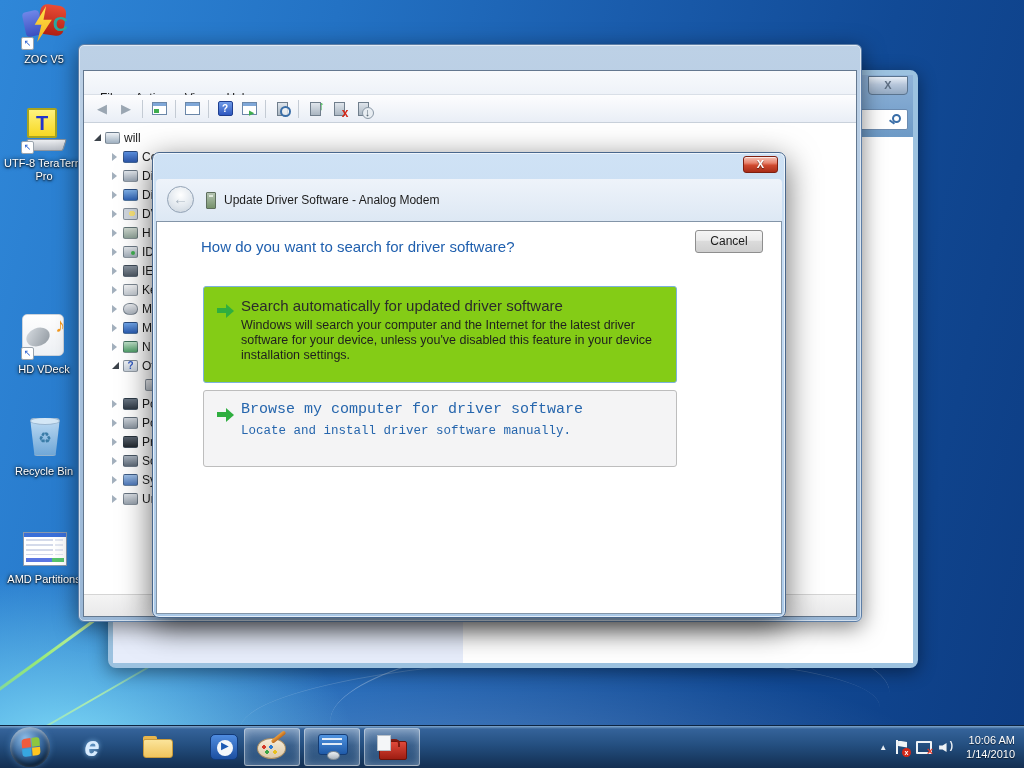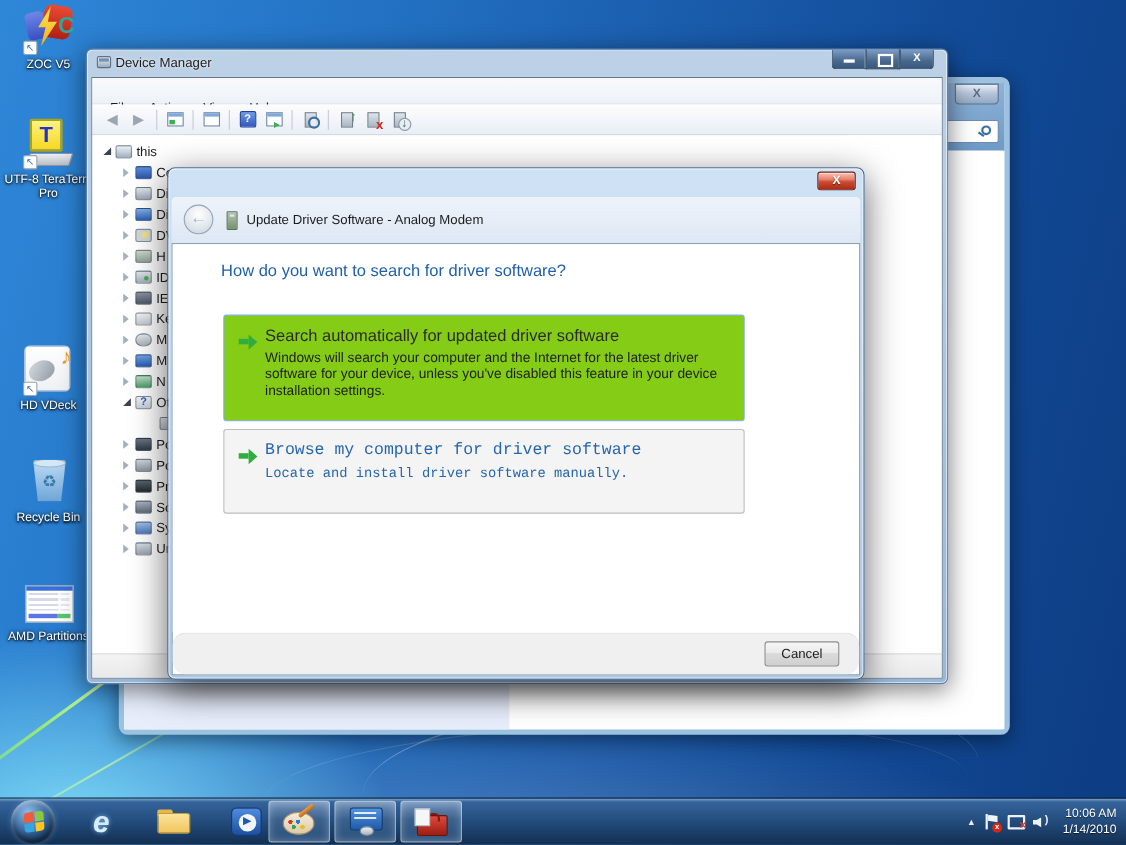--- a/index.html
+++ b/index.html
@@ -208,21 +208,21 @@
   .back-btn { position:absolute; left:11px; top:7px; width:27px; height:27px; border-radius:50%;
       background:radial-gradient(circle at 50% 32%, #ffffff, #e2e8ee 55%, #c6d0da);
       border:1px solid #93a3b6; color:#a8b4c0; font-size:15px; font-weight:bold;
       text-align:center; line-height:24px; }
   .back-btn::before { content:"\2190"; }
   .drv-ic { position:absolute; left:50px; top:13px; width:10px; height:17px;
       background:linear-gradient(#b4c4b2,#76926c); border:1px solid #5d6e5d; border-radius:1px; }
   .drv-ic::before { content:""; position:absolute; left:2px; top:2px; right:2px; height:2px; background:#dfe8dc; }
   .dlg-title { position:absolute; left:68px; top:14px; font-size:12px; color:#1c1c1c; }
   .dialog-inner { position:absolute; left:3px; right:3px; top:68px; bottom:3px; border:1px solid #8395a8;
-      display:flex; flex-direction:column; background:#fff; }
+      display:flex; flex-direction:row; background:#fff; }
   .dlg-body { flex:1; position:relative; background:#fff; }
   .dlg-heading { position:absolute; left:44px; top:16px; font-size:15px; color:#1f5fae; }
   .opt-box { position:absolute; left:46px; width:474px; border-radius:3px; }
   .opt-1 { top:64px; height:97px; background:#84cc16; border:1px solid #7cb2dd; }
   .opt-2 { top:168px; height:77px; background:#f4f4f5; border:1px solid #bdbdbd;font-family:Liberation Mono, monospace; }
   .garrow { position:absolute; left:13px; top:17px; width:17px; height:13px; }
   .garrow::before { content:""; position:absolute; left:0; top:4px; width:9px; height:5px; background:#2fae3f; }
   .garrow::after { content:""; position:absolute; left:9px; top:0; border-left:8px solid #2fae3f;
       border-top:7px solid transparent; border-bottom:7px solid transparent; }
   .opt-title { position:absolute; left:37px; top:10px; font-size:15px; color:#2b2b2b; }
@@ -375,29 +375,20 @@
     <div class="bg-close glass-btn">X</div>
     <div class="bg-search">
       <span class="mag"></span>
     </div>
     <div class="bg-content">
       <div class="bg-leftpane"></div>
     </div>
   </div>
 
   <div class="dm-window">
-    <div class="dm-titlebar">
-      <span class="dm-app-icon"></span>
-      <span class="dm-title">Device Manager</span>
-      <span class="caption-group">
-        <span class="cap-btn cap-min"></span>
-        <span class="cap-btn cap-max"></span>
-        <span class="cap-btn cap-close"></span>
-      </span>
-    </div>
     <div class="dm-chrome">
       <div class="dm-menubar">
         <span>File</span>
         <span>Action</span>
         <span>View</span>
         <span>Help</span>
       </div>
       <div class="dm-toolbar">
         <span class="tbi">
             <span class="nav-ar">◀</span>
@@ -433,21 +424,21 @@
           </span>
         <span class="tbi">
             <span class="dev-ic dn-ic"></span>
           </span>
       </div>
       <div class="dm-content">
         <div class="tree">
           <div class="trow lvl0">
             <span class="exp e"></span>
             <span class="ti i-root"></span>
-            <span>this</span>
+            <span>will</span>
           </div>
           <div class="trow lvl1">
               <span class="exp c"></span>
               <span class="ti i-computer"></span>
               <span>Co</span>
             </div>
           <div class="trow lvl1">
               <span class="exp c"></span>
               <span class="ti i-disk"></span>
               <span>Di</span>

